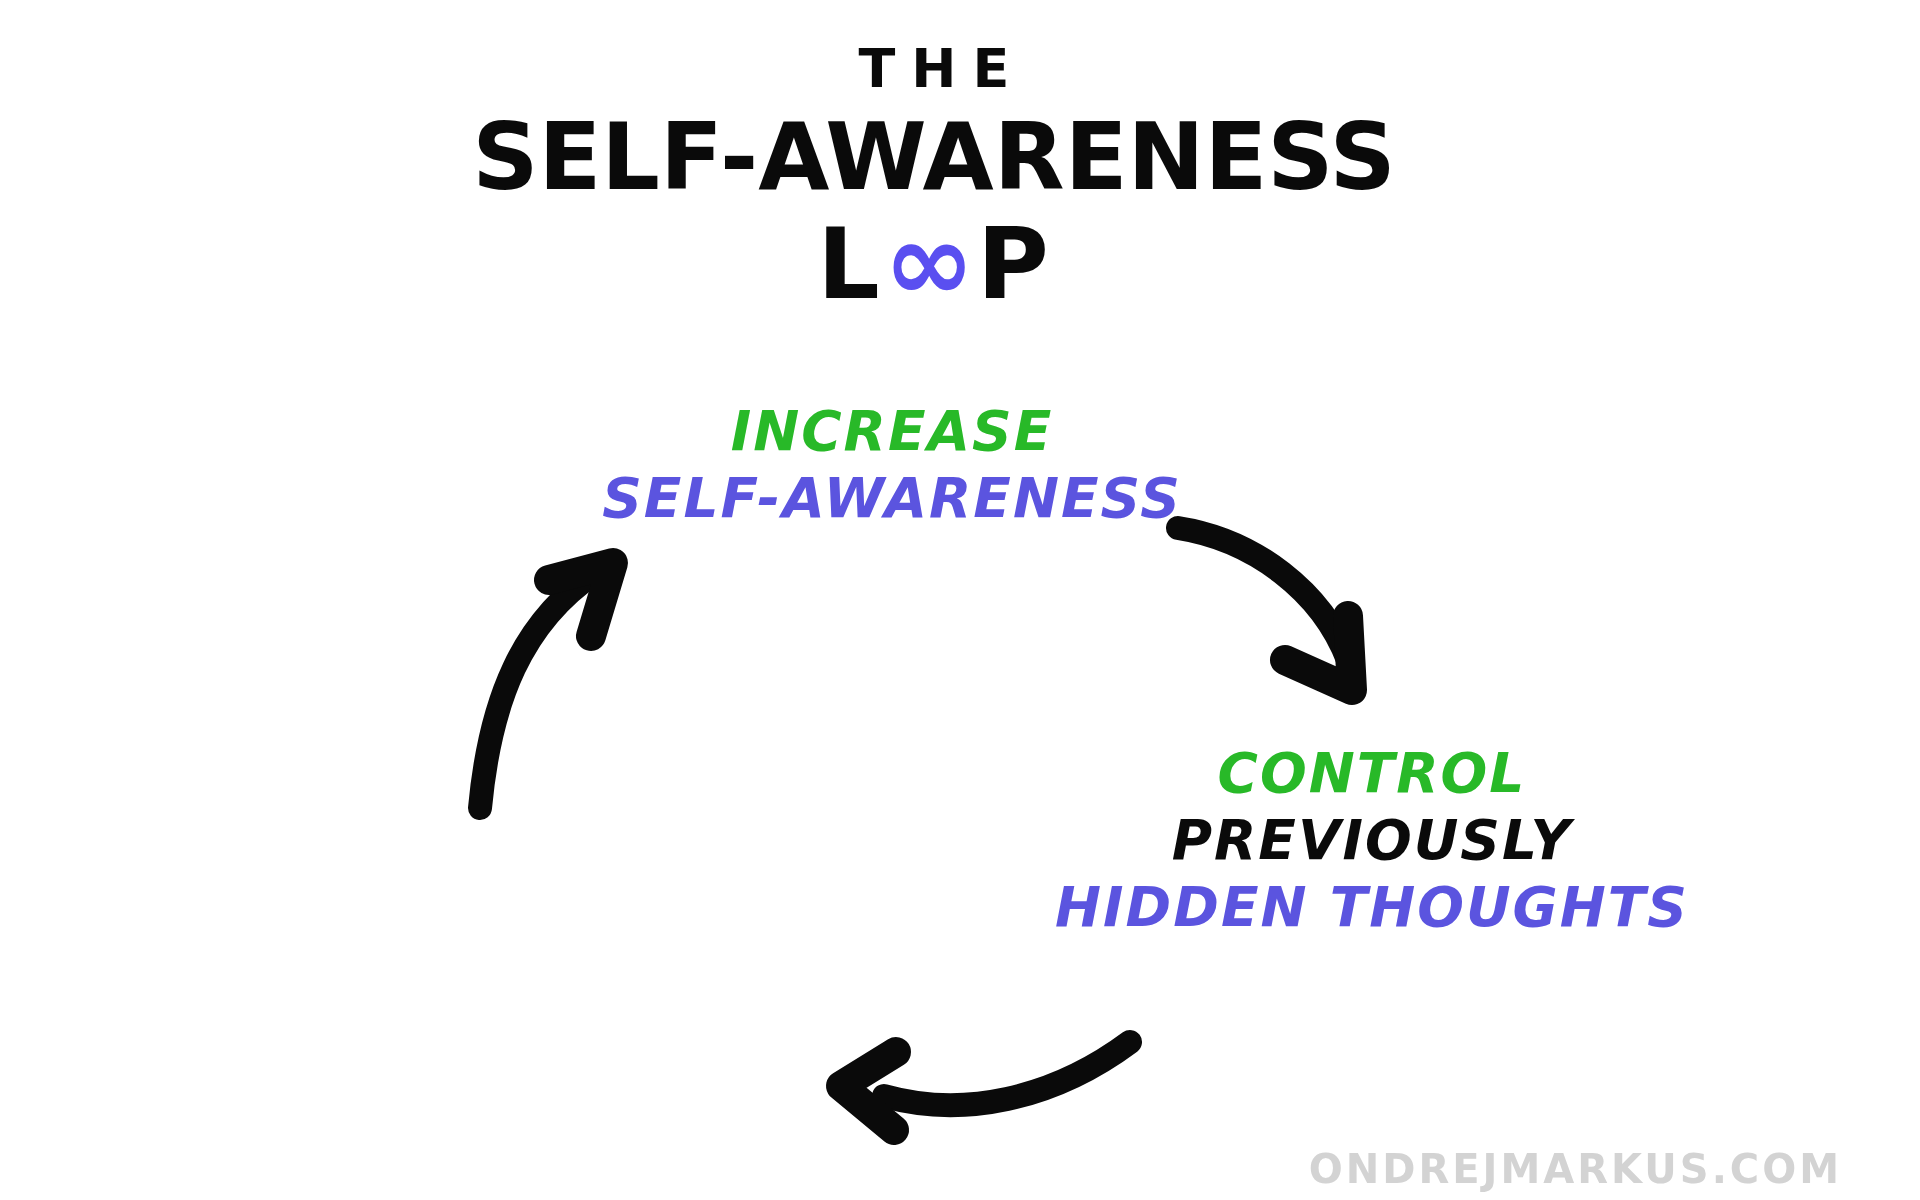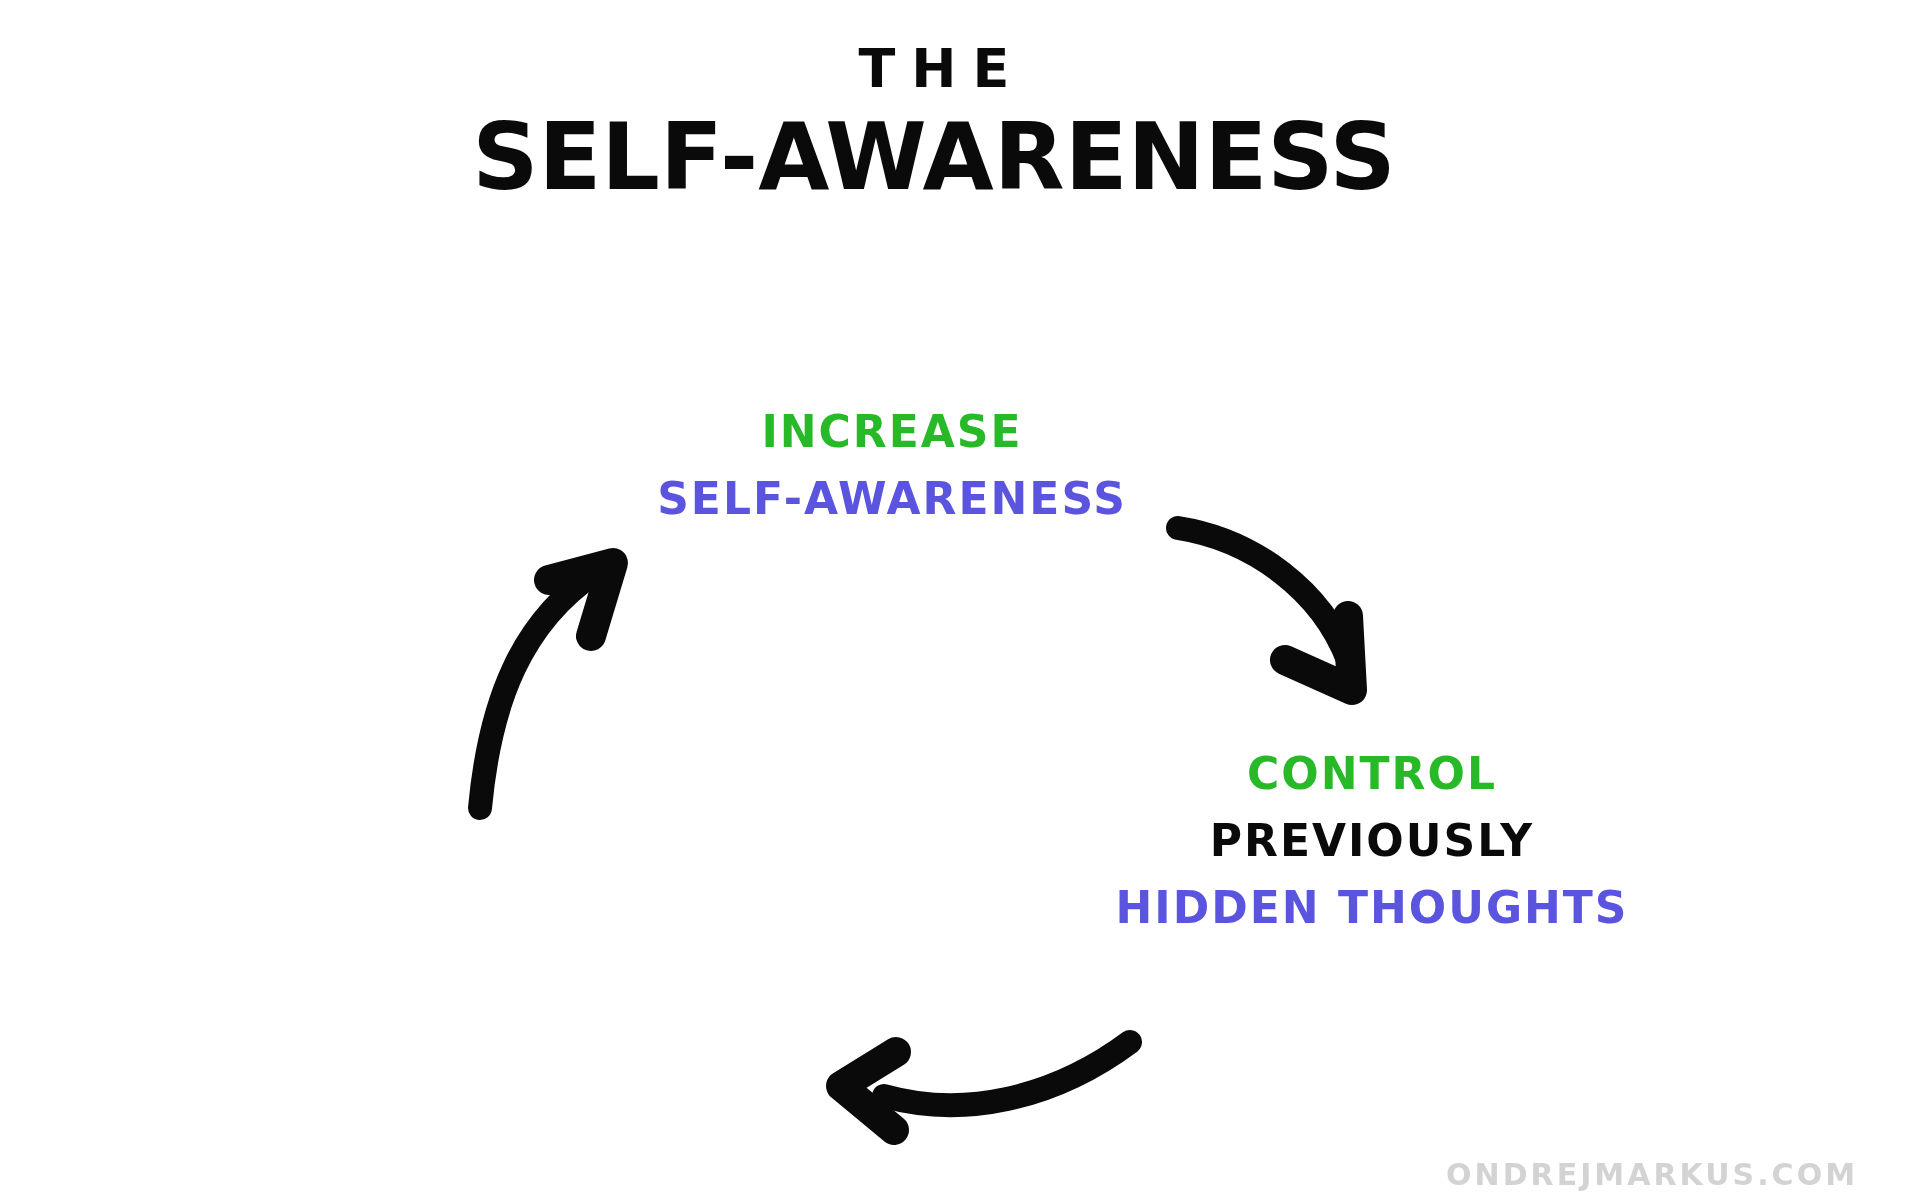--- a/index.html
+++ b/index.html
@@ -41,21 +41,21 @@
     margin: 0 2px;
     vertical-align: -2px;
   }
 
   
   .node {
     position: absolute; transform: translateX(-50%);
     text-align: center; white-space: nowrap;
   }
   .node-line {
-    font-size: 44px; letter-spacing: 2px; line-height: 67px;
+    font-size: 55px; letter-spacing: 2px; line-height: 67px; font-style: italic;
   }
   .c-green  { color: var(--green); }
   .c-purple { color: var(--purple); }
   .c-ink    { color: var(--ink); }
   .word-gap { display: inline-block; width: 22px; }
 
   .node-increase { left: 892px; top: 398px; }
   .node-notice   { left: 1372px; top: 740px; }
   .node-expand   { left: 550px;  top: 856px; }
 
@@ -67,33 +67,34 @@
   .arrow-line {
     fill: none; stroke: var(--ink); stroke-width: 24; stroke-linecap: round;
   }
   .arrow-head {
     fill: none; stroke: var(--ink); stroke-width: 30;
     stroke-linecap: round; stroke-linejoin: round;
   }
 
   
   .watermark {
-    position: absolute; right: 10px; bottom: 8px;
+    position: absolute; right: 26px; bottom: 8px;
     color: var(--watermark-gray);
-    font-size: 30px; letter-spacing: 3px; text-align: center;
+    font-size: 40px; letter-spacing: 3px; text-align: center;
   }
 </style>
 </head>
 <body>
 
 <div class="stage">
 
   <div class="title-block">
     <div class="title-the">THE</div>
     <div class="title-main">SELF-AWARENESS</div>
+    <div class="title-loop"><span>L</span><span class="infinity">∞</span><span>P</span></div>
   </div>
 
   <svg class="arrows-svg" viewBox="0 0 1920 1200">
     <g>
       <path class="arrow-line" d="M 1178 528 C 1255 540 1322 592 1348 660"></path>
       <path class="arrow-head" d="M 1285 660 L 1352 690 L 1348 616"></path>
     </g>
     <g>
       <path class="arrow-line" d="M 1130 1042 C 1052 1100 962 1118 884 1096"></path>
       <path class="arrow-head" d="M 896 1052 L 841 1086 L 894 1130"></path>

